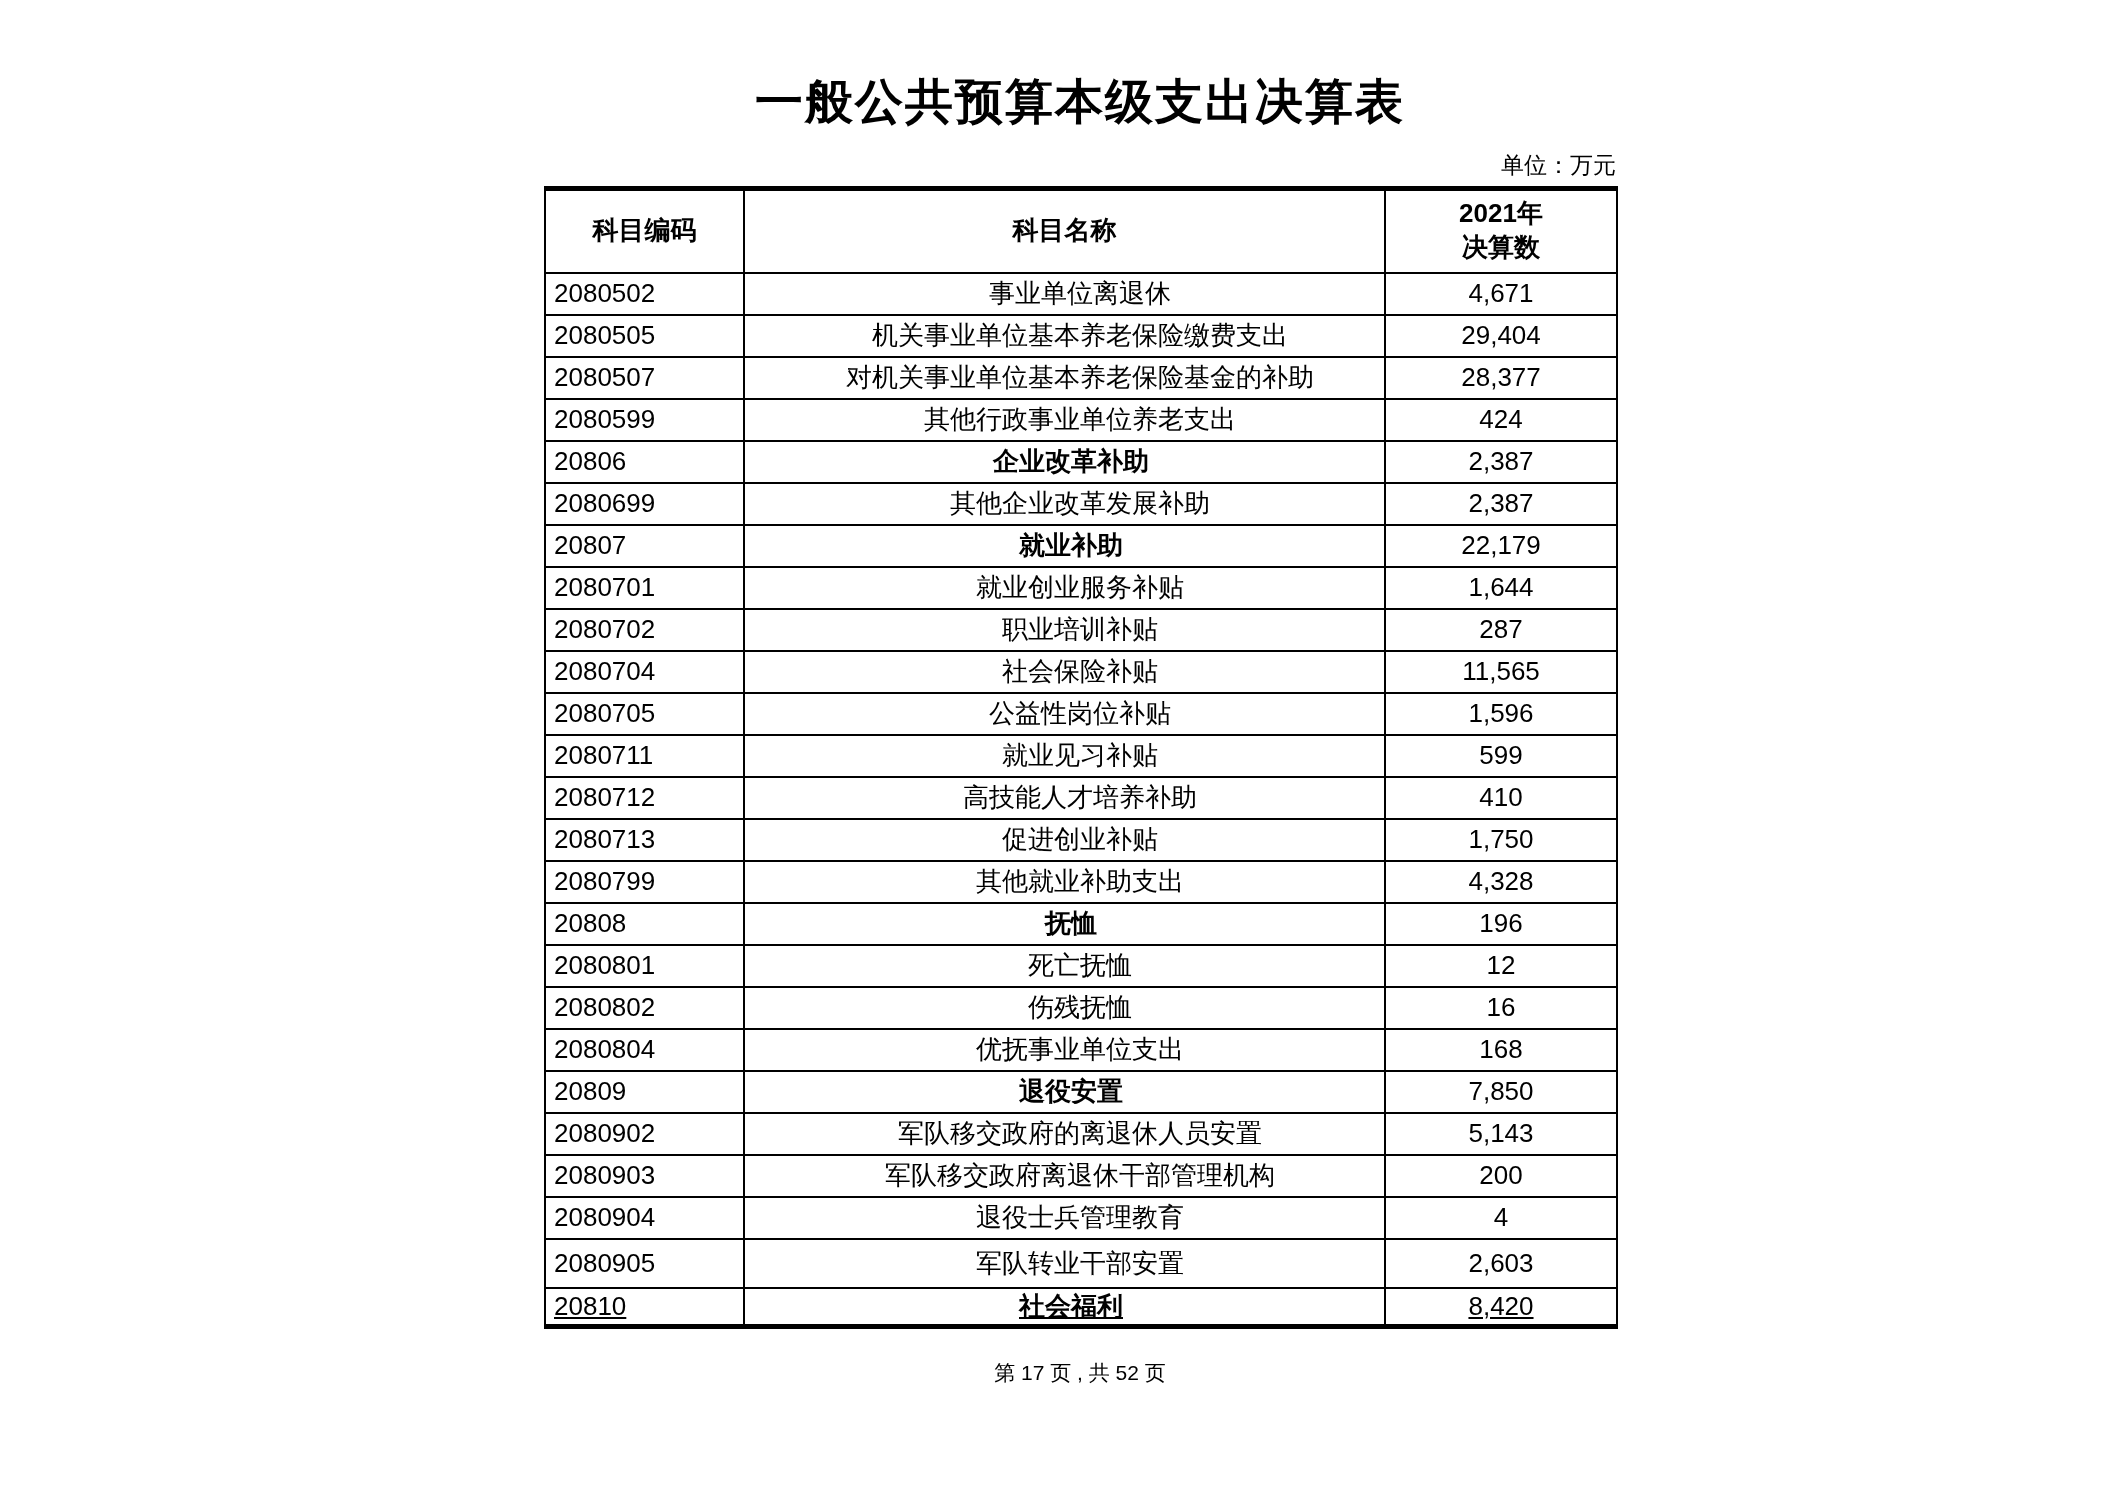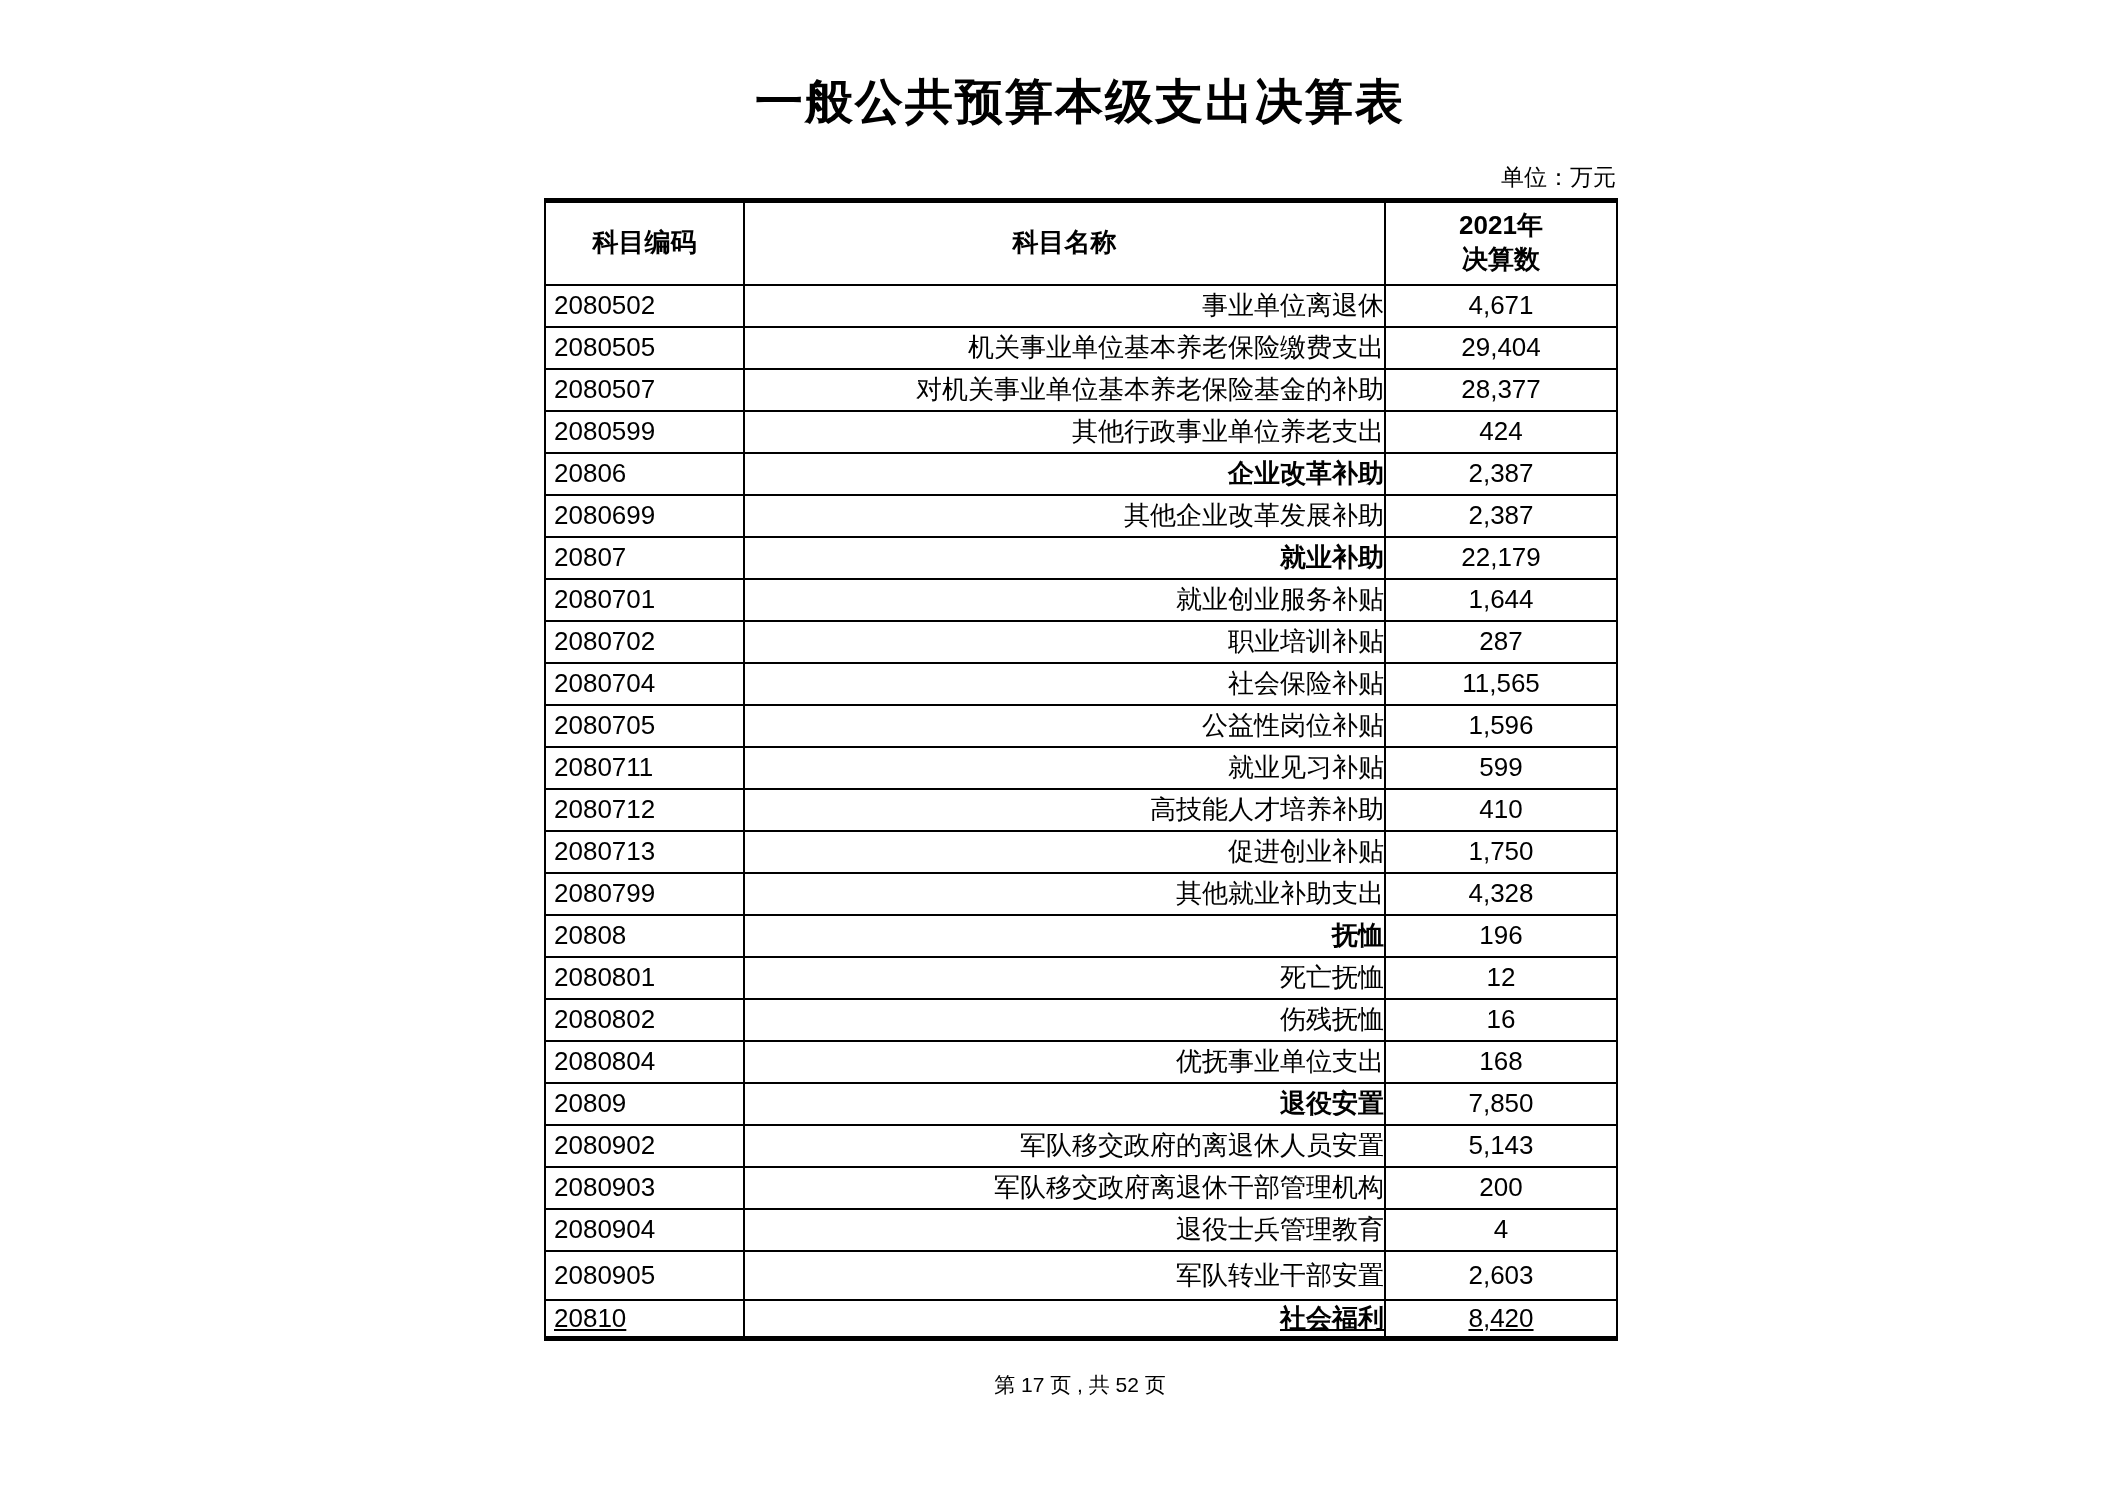--- a/index.html
+++ b/index.html
@@ -23,21 +23,21 @@
     font-size: 48px;
     font-weight: 900;
     letter-spacing: 2px;
     color: #000000;
   }
   .content {
     width: 1072px;
     margin: 0 auto;
   }
   .unit-label {
-    margin-top: 28px;
+    margin-top: 16px;
     margin-bottom: 5px;
     text-align: right;
     font-size: 23px;
     color: #000000;
   }
   table.budget-table {
     border-collapse: collapse;
     table-layout: fixed;
     width: 1072px;
     border: 2px solid #000000;
@@ -60,21 +60,21 @@
   th {
     font-weight: bold;
     text-align: center;
     line-height: 1.3;
   }
   tbody tr { height: 42px; }
   tbody tr:nth-child(24) { height: 49px; }
   tbody tr:nth-child(25) { height: 34px; text-decoration: underline; }
   tbody tr:nth-child(26) { height: 31px; }
   td.cell-code  { text-align: left; padding-left: 8px; }
-  td.cell-name  { text-align: right; padding-left: 31px; }
+  td.cell-name  { text-align: center; padding-left: 31px; }
   td.cell-value { text-align: center; }
   tr.group-row td.cell-name {
     padding-left: 13px;
     font-weight: bold;
   }
   .page-footer {
     margin-top: 30px;
     text-align: center;
     font-size: 21px;
     color: #000000;

